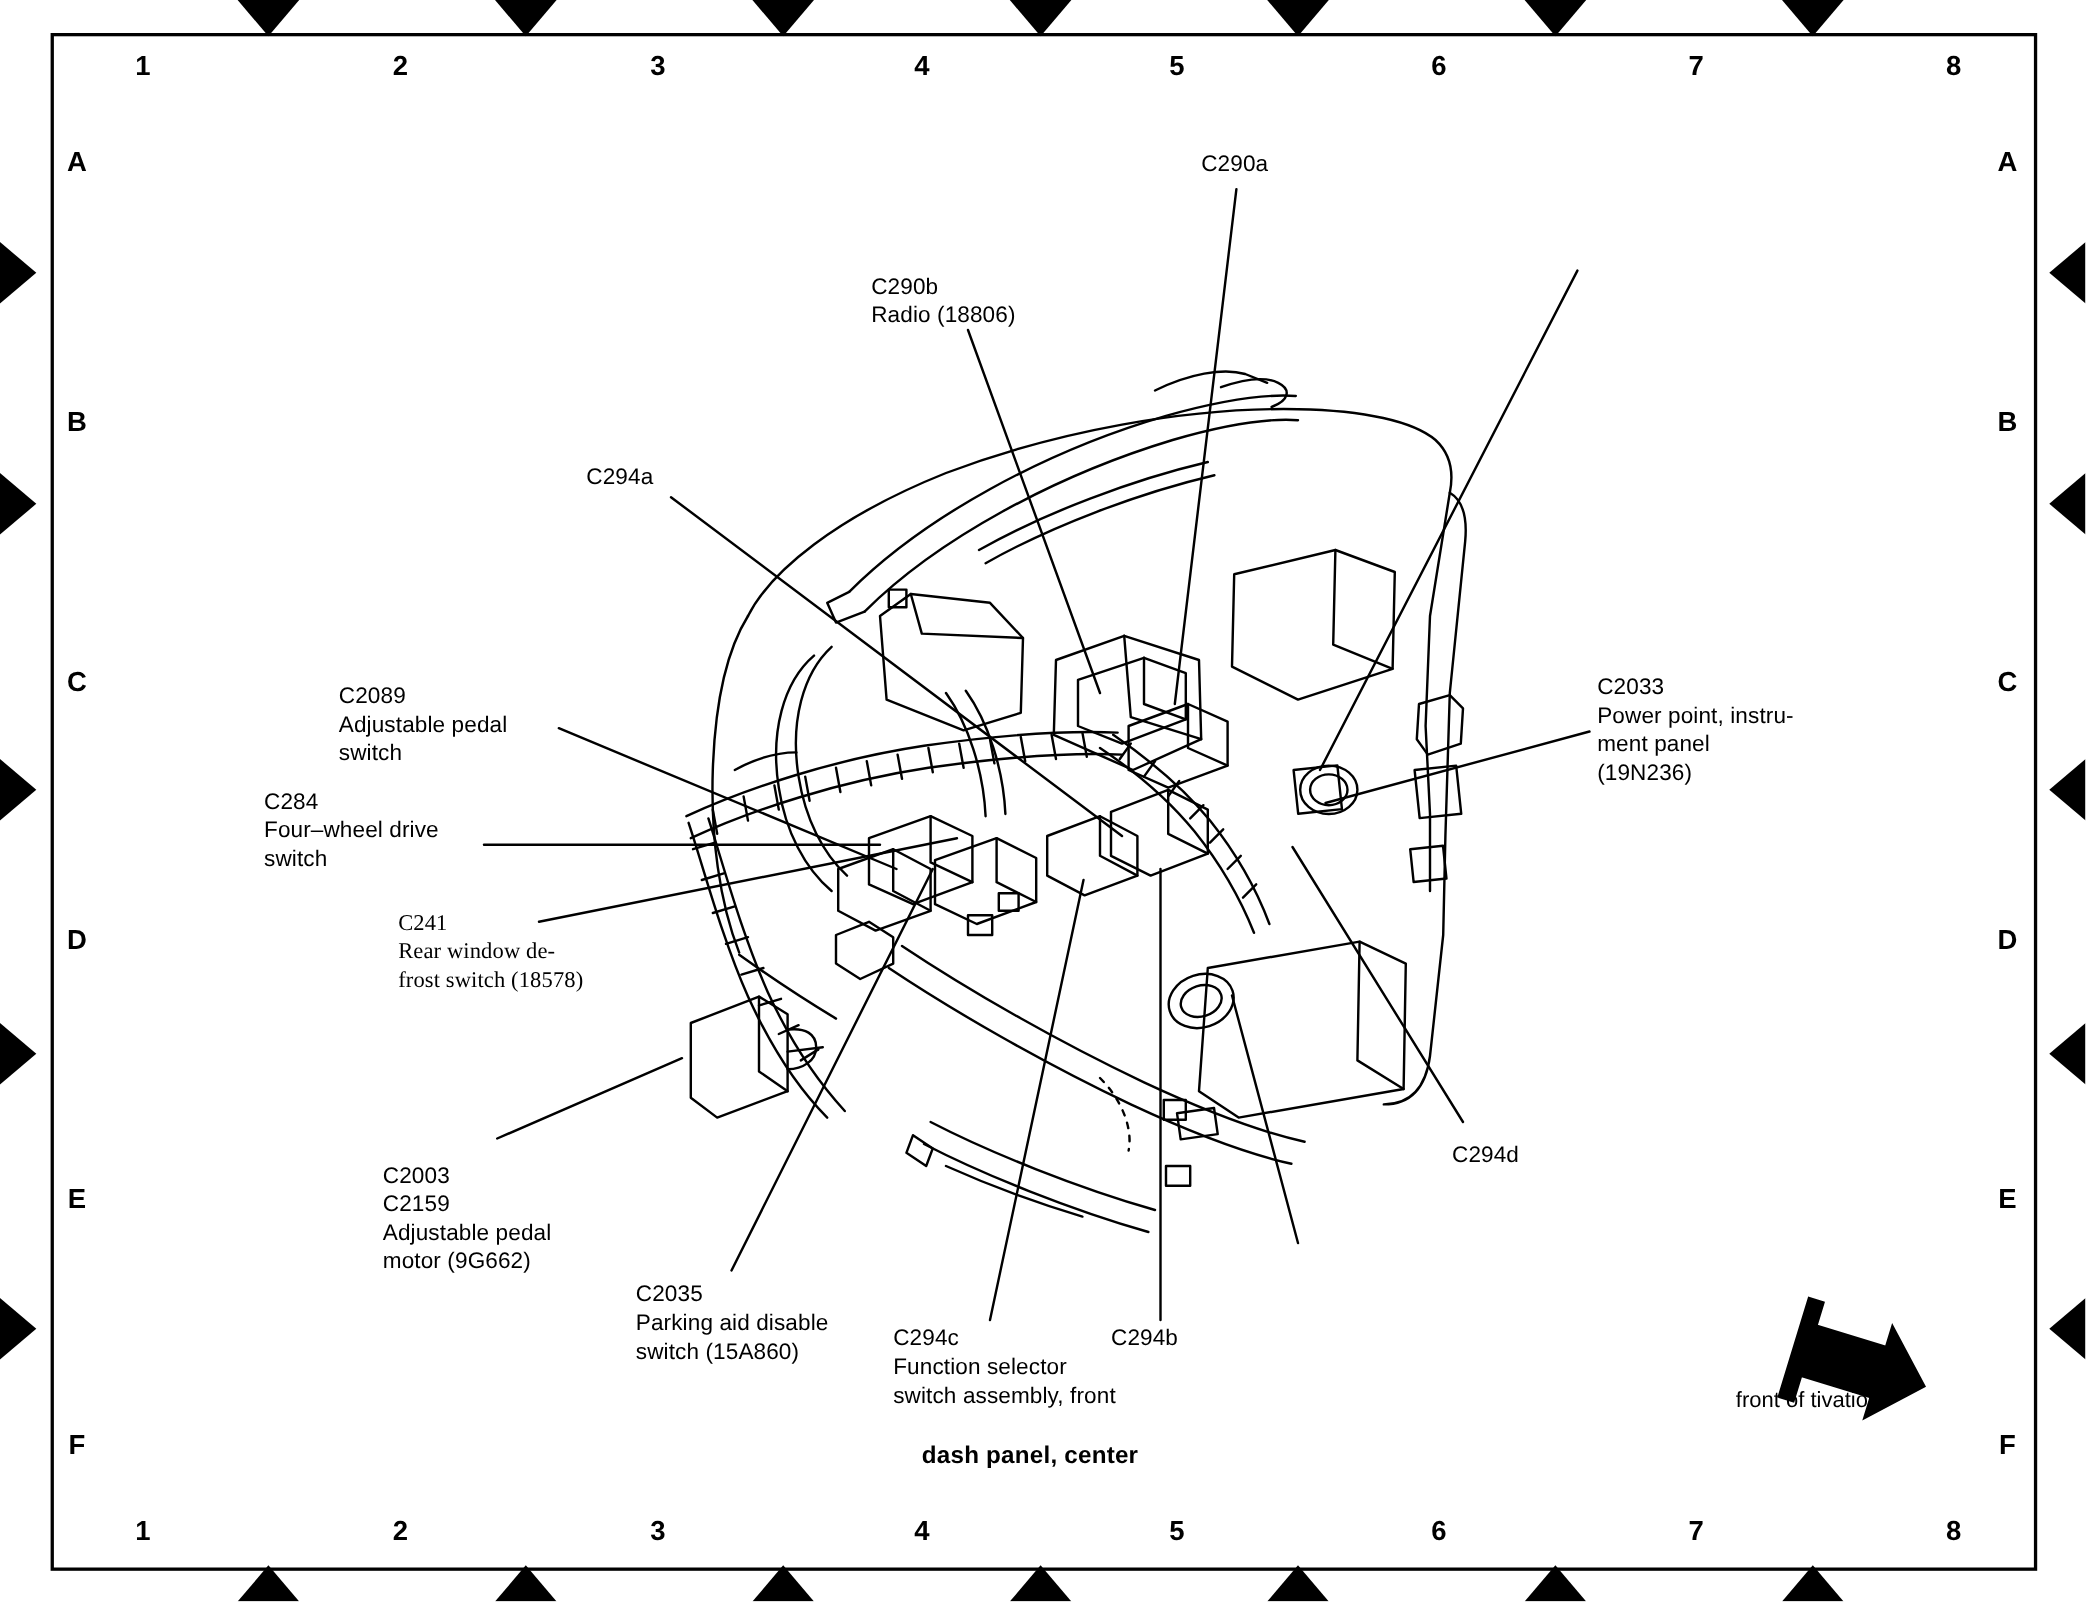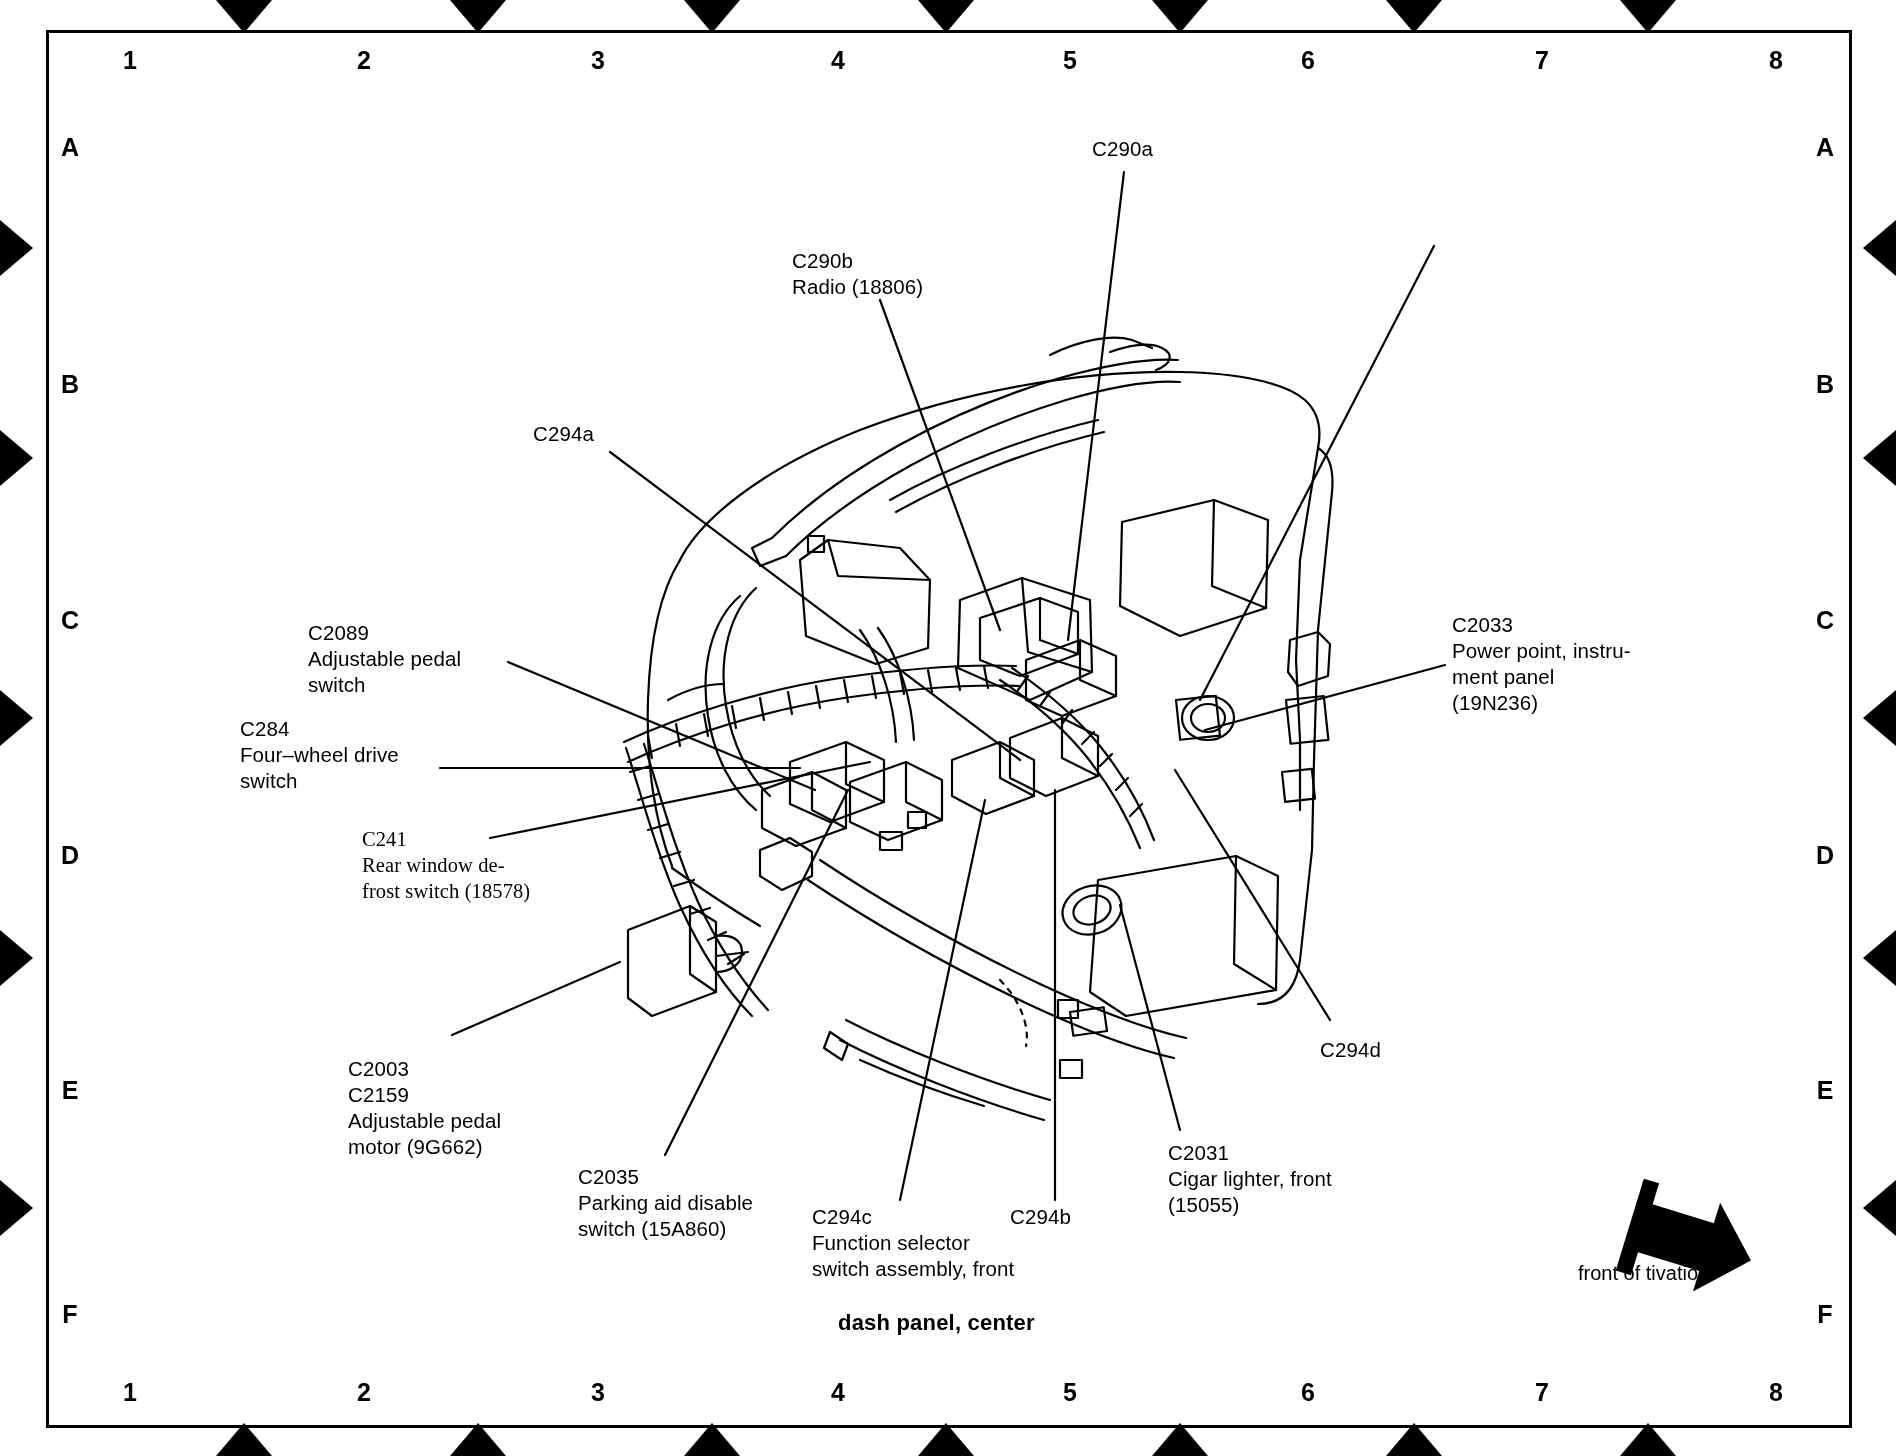--- a/index.html
+++ b/index.html
@@ -339,23 +339,20 @@
 C2159
 Adjustable pedal
 motor (9G662)</div>
   <div class="callout" style="left:578px;  top:1164px;">C2035
 Parking aid disable
 switch (15A860)</div>
   <div class="callout" style="left:812px;  top:1204px;">C294c
 Function selector
 switch assembly, front</div>
   <div class="callout" style="left:1010px; top:1204px;">C294b</div>
-  <div class="callout" style="left:1168px; top:1140px;">C2031
-Cigar lighter, front
-(15055)</div>
   <div class="callout" style="left:1320px; top:1037px;">C294d</div>
   <div class="callout" style="left:1452px; top:612px;">C2033
 Power point, instru-
 ment panel
 (19N236)</div>
 
   <div class="caption" style="left:838px; top:1310px;">dash panel, center</div>
   <div class="front-label" style="left:1578px; top:1262px;">front of tivation</div>
 
 </div>

